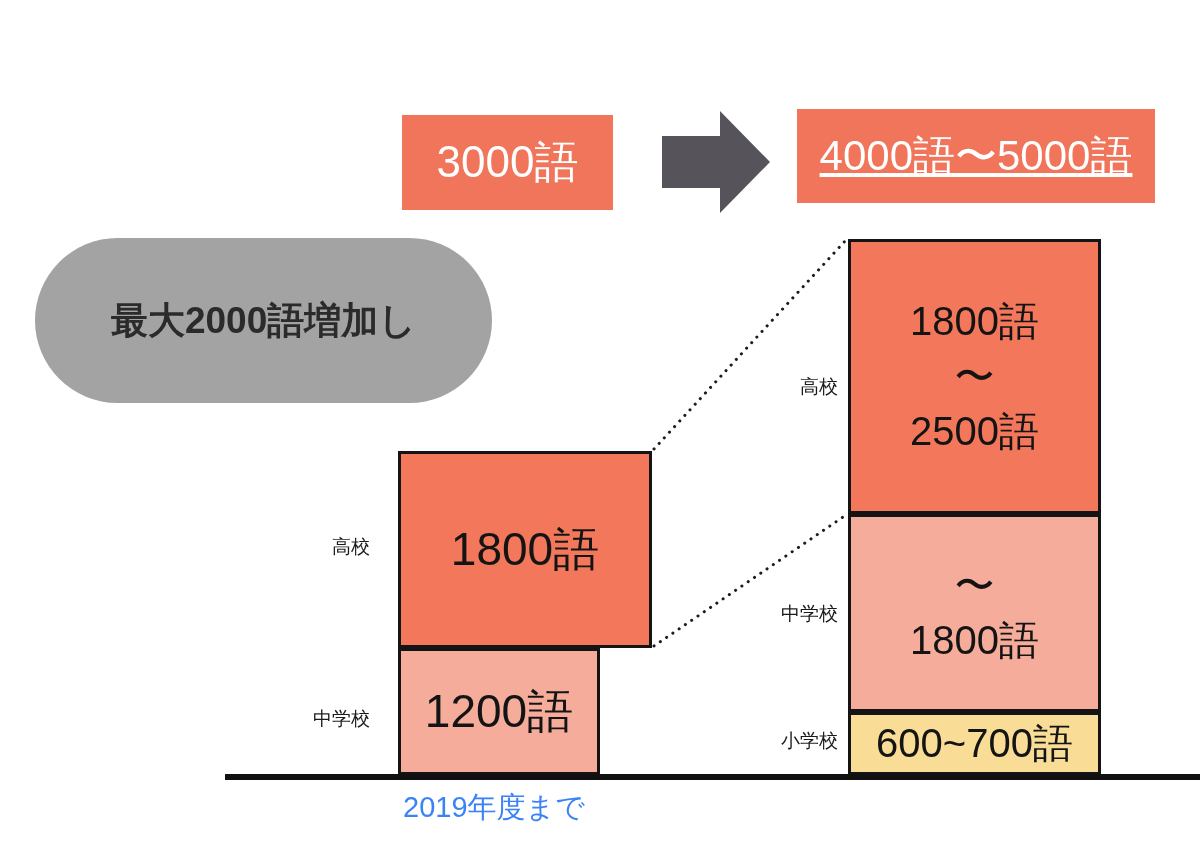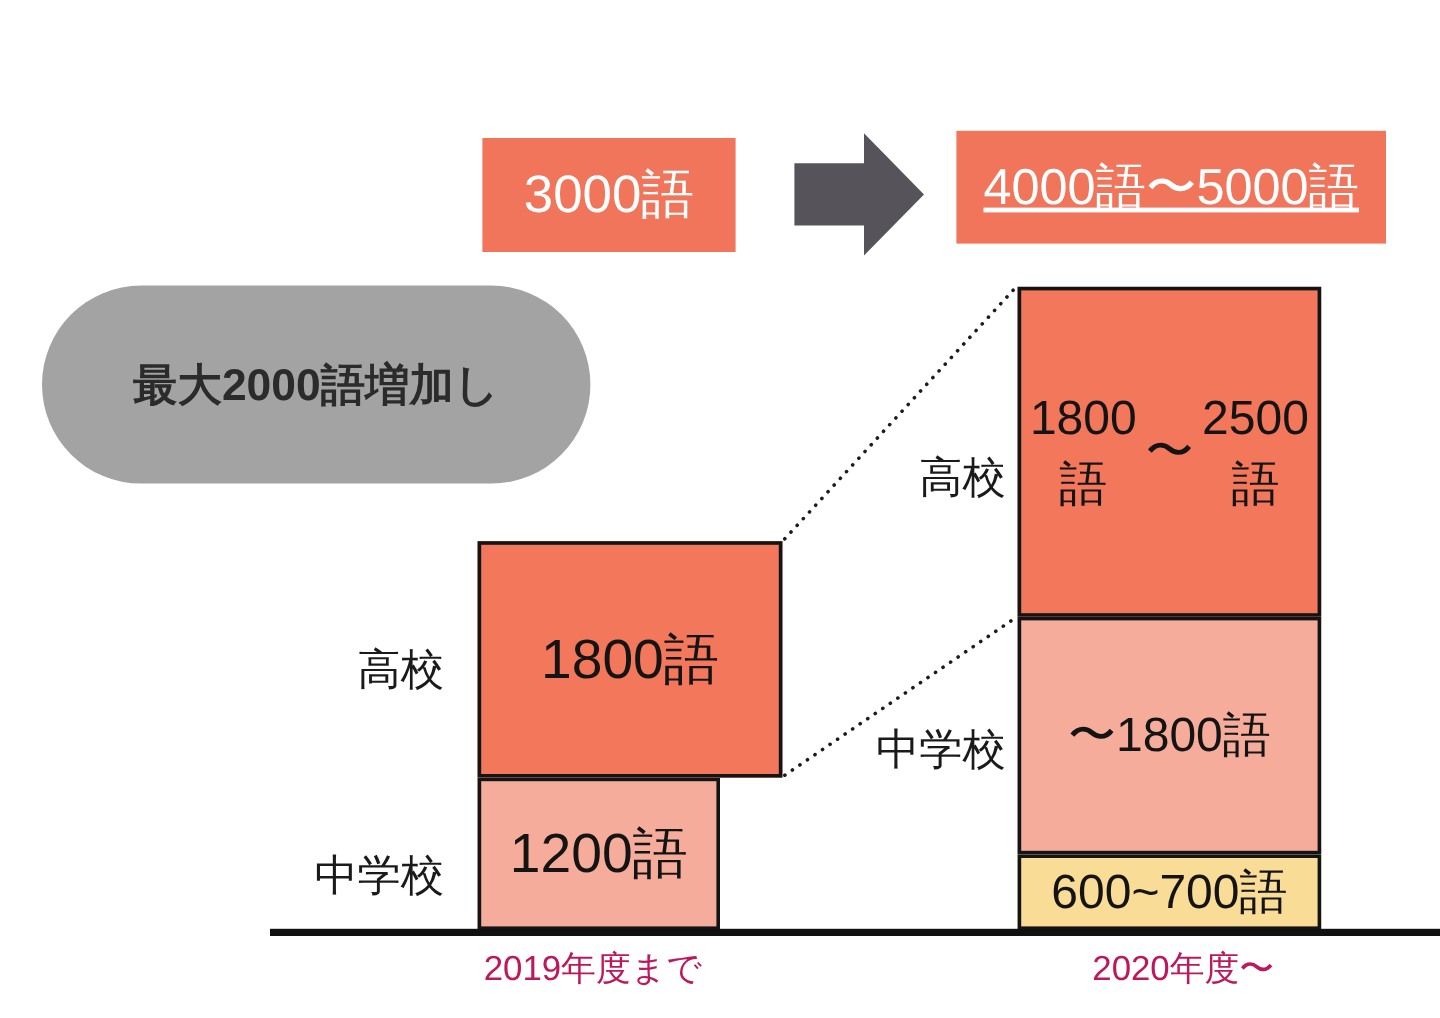--- a/index.html
+++ b/index.html
@@ -19,47 +19,47 @@
     position:absolute;left:35px;top:238px;width:457px;height:165px;
     background:#a3a3a3;border-radius:85px;
     display:flex;flex-direction:column;align-items:center;justify-content:center;
     font-size:37px;font-weight:bold;color:#2b2b2b;line-height:55px;text-align:right;
   }
   
   .overlay{position:absolute;left:0;top:0;width:1200px;height:848px;pointer-events:none;}
   
   .seg{
     position:absolute;border:3px solid #141414;box-sizing:border-box;
-    display:flex;align-items:center;justify-content:center;
+    display:flex;flex-direction:column;align-items:center;justify-content:center;
     text-align:center;color:#141414;
   }
   .seg .big{font-size:46px;}
   .seg .mid{font-size:40px;line-height:55px;}
   .seg-hs{background:#F3775A;}
   .seg-jhs{background:#F5AC9B;}
   .seg-es{background:#F9DC96;}
   
   .l-hs {left:398px;top:451px;width:254px;height:197px;}
   .l-jhs{left:398px;top:648px;width:202px;height:127px;}
   
   .r-hs {left:848px;top:239px;width:253px;height:275px;}
   .r-jhs{left:848px;top:514px;width:253px;height:198px;}
   .r-es {left:848px;top:712px;width:253px;height:63px;font-size:40px;}
   
   .school-label{
-    position:absolute;width:150px;text-align:right;font-size:36px;color:#1a1a1a;
+    position:absolute;width:150px;text-align:right;font-size:19px;color:#1a1a1a;
   }
   .sl-l-hs {left:220px;top:534px;}
   .sl-l-jhs{left:220px;top:706px;}
   .sl-r-hs {left:688px;top:374px;}
   .sl-r-jhs{left:688px;top:601px;}
   .sl-r-es {left:688px;top:728px;}
   
   .baseline{position:absolute;left:225px;top:774px;width:975px;height:6px;background:#111111;}
-  .axis-label{position:absolute;width:260px;text-align:center;font-size:29px;color:#be185d;top:788px;}
+  .axis-label{position:absolute;width:260px;text-align:center;font-size:29px;color:#3b82f6;top:788px;}
   .ax-left{left:364px;}
   .ax-right{left:856px;}
 </style>
 </head>
 <body>
 
 <div class="canvas">
 
   <div class="top-box before">
     <span>3000語</span>
@@ -99,18 +99,18 @@
     <div class="mid">1800語</div>
   </div>
   <div class="seg seg-es r-es">
     <div>600~700語</div>
   </div>
 
   <div class="school-label sl-l-hs">高校</div>
   <div class="school-label sl-l-jhs">中学校</div>
   <div class="school-label sl-r-hs">高校</div>
   <div class="school-label sl-r-jhs">中学校</div>
+  <div class="school-label sl-r-es">小学校</div>
 
   <div class="baseline"></div>
   <div class="axis-label ax-left">2019年度まで</div>
-  <div class="axis-label ax-right">2020年度〜</div>
 
 </div>
 
 </body></html>

